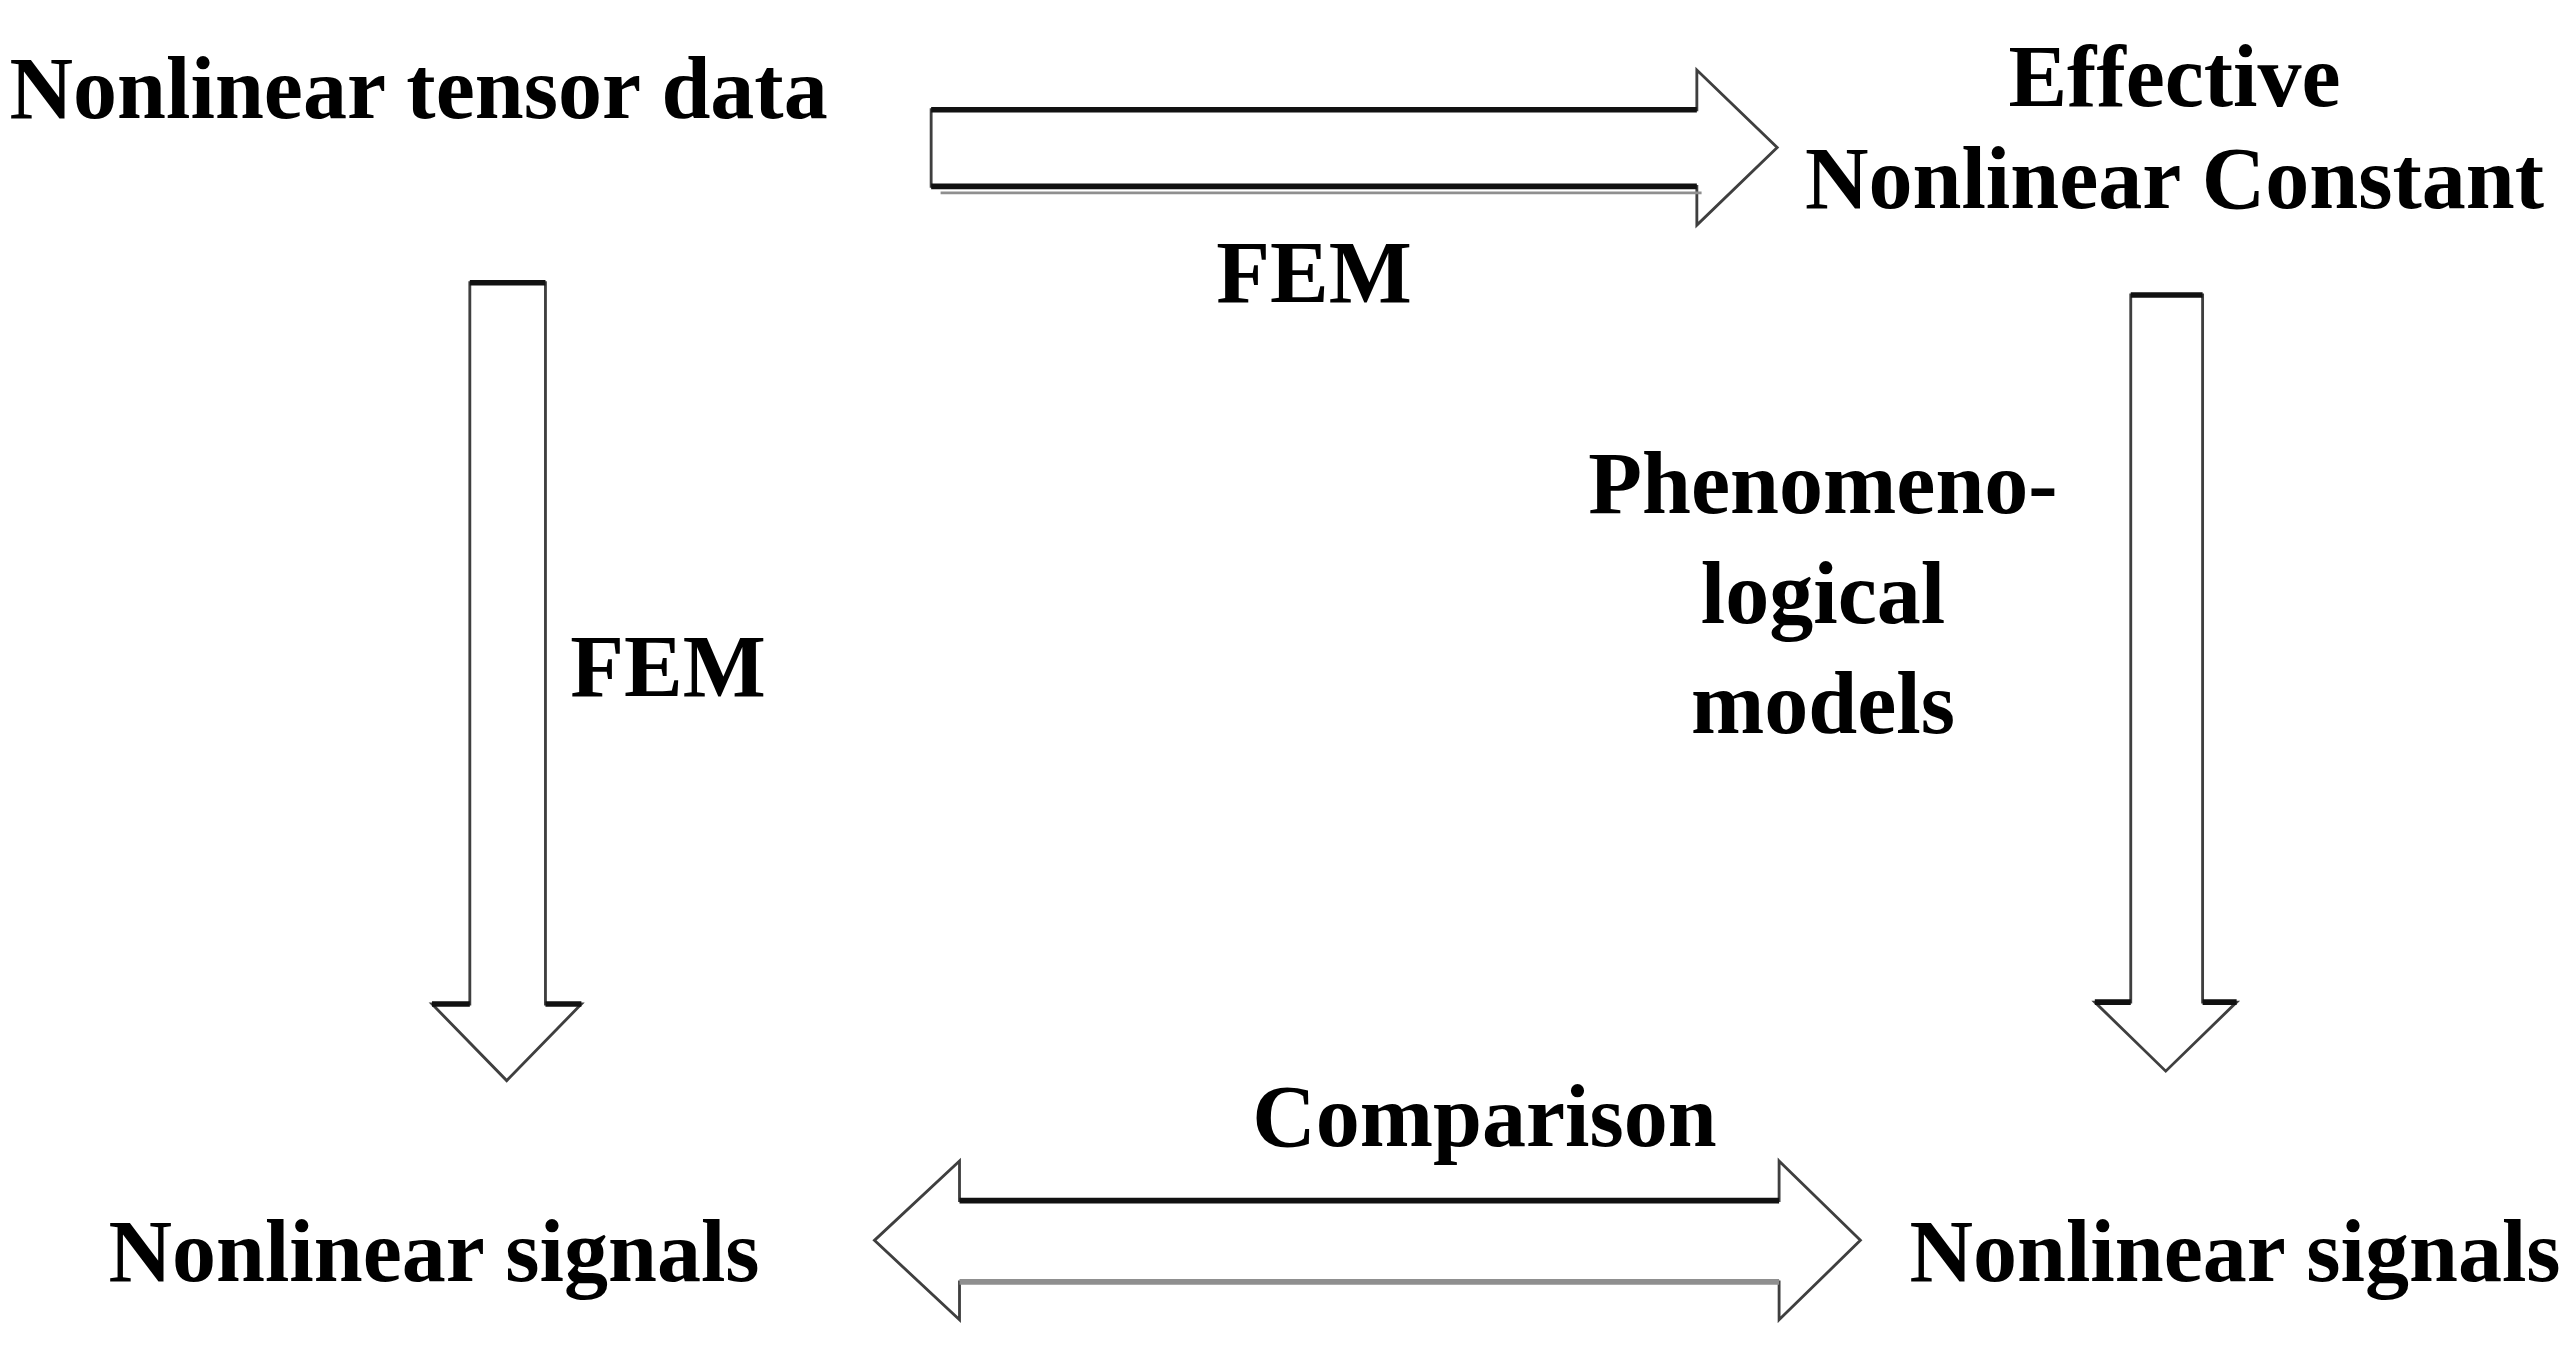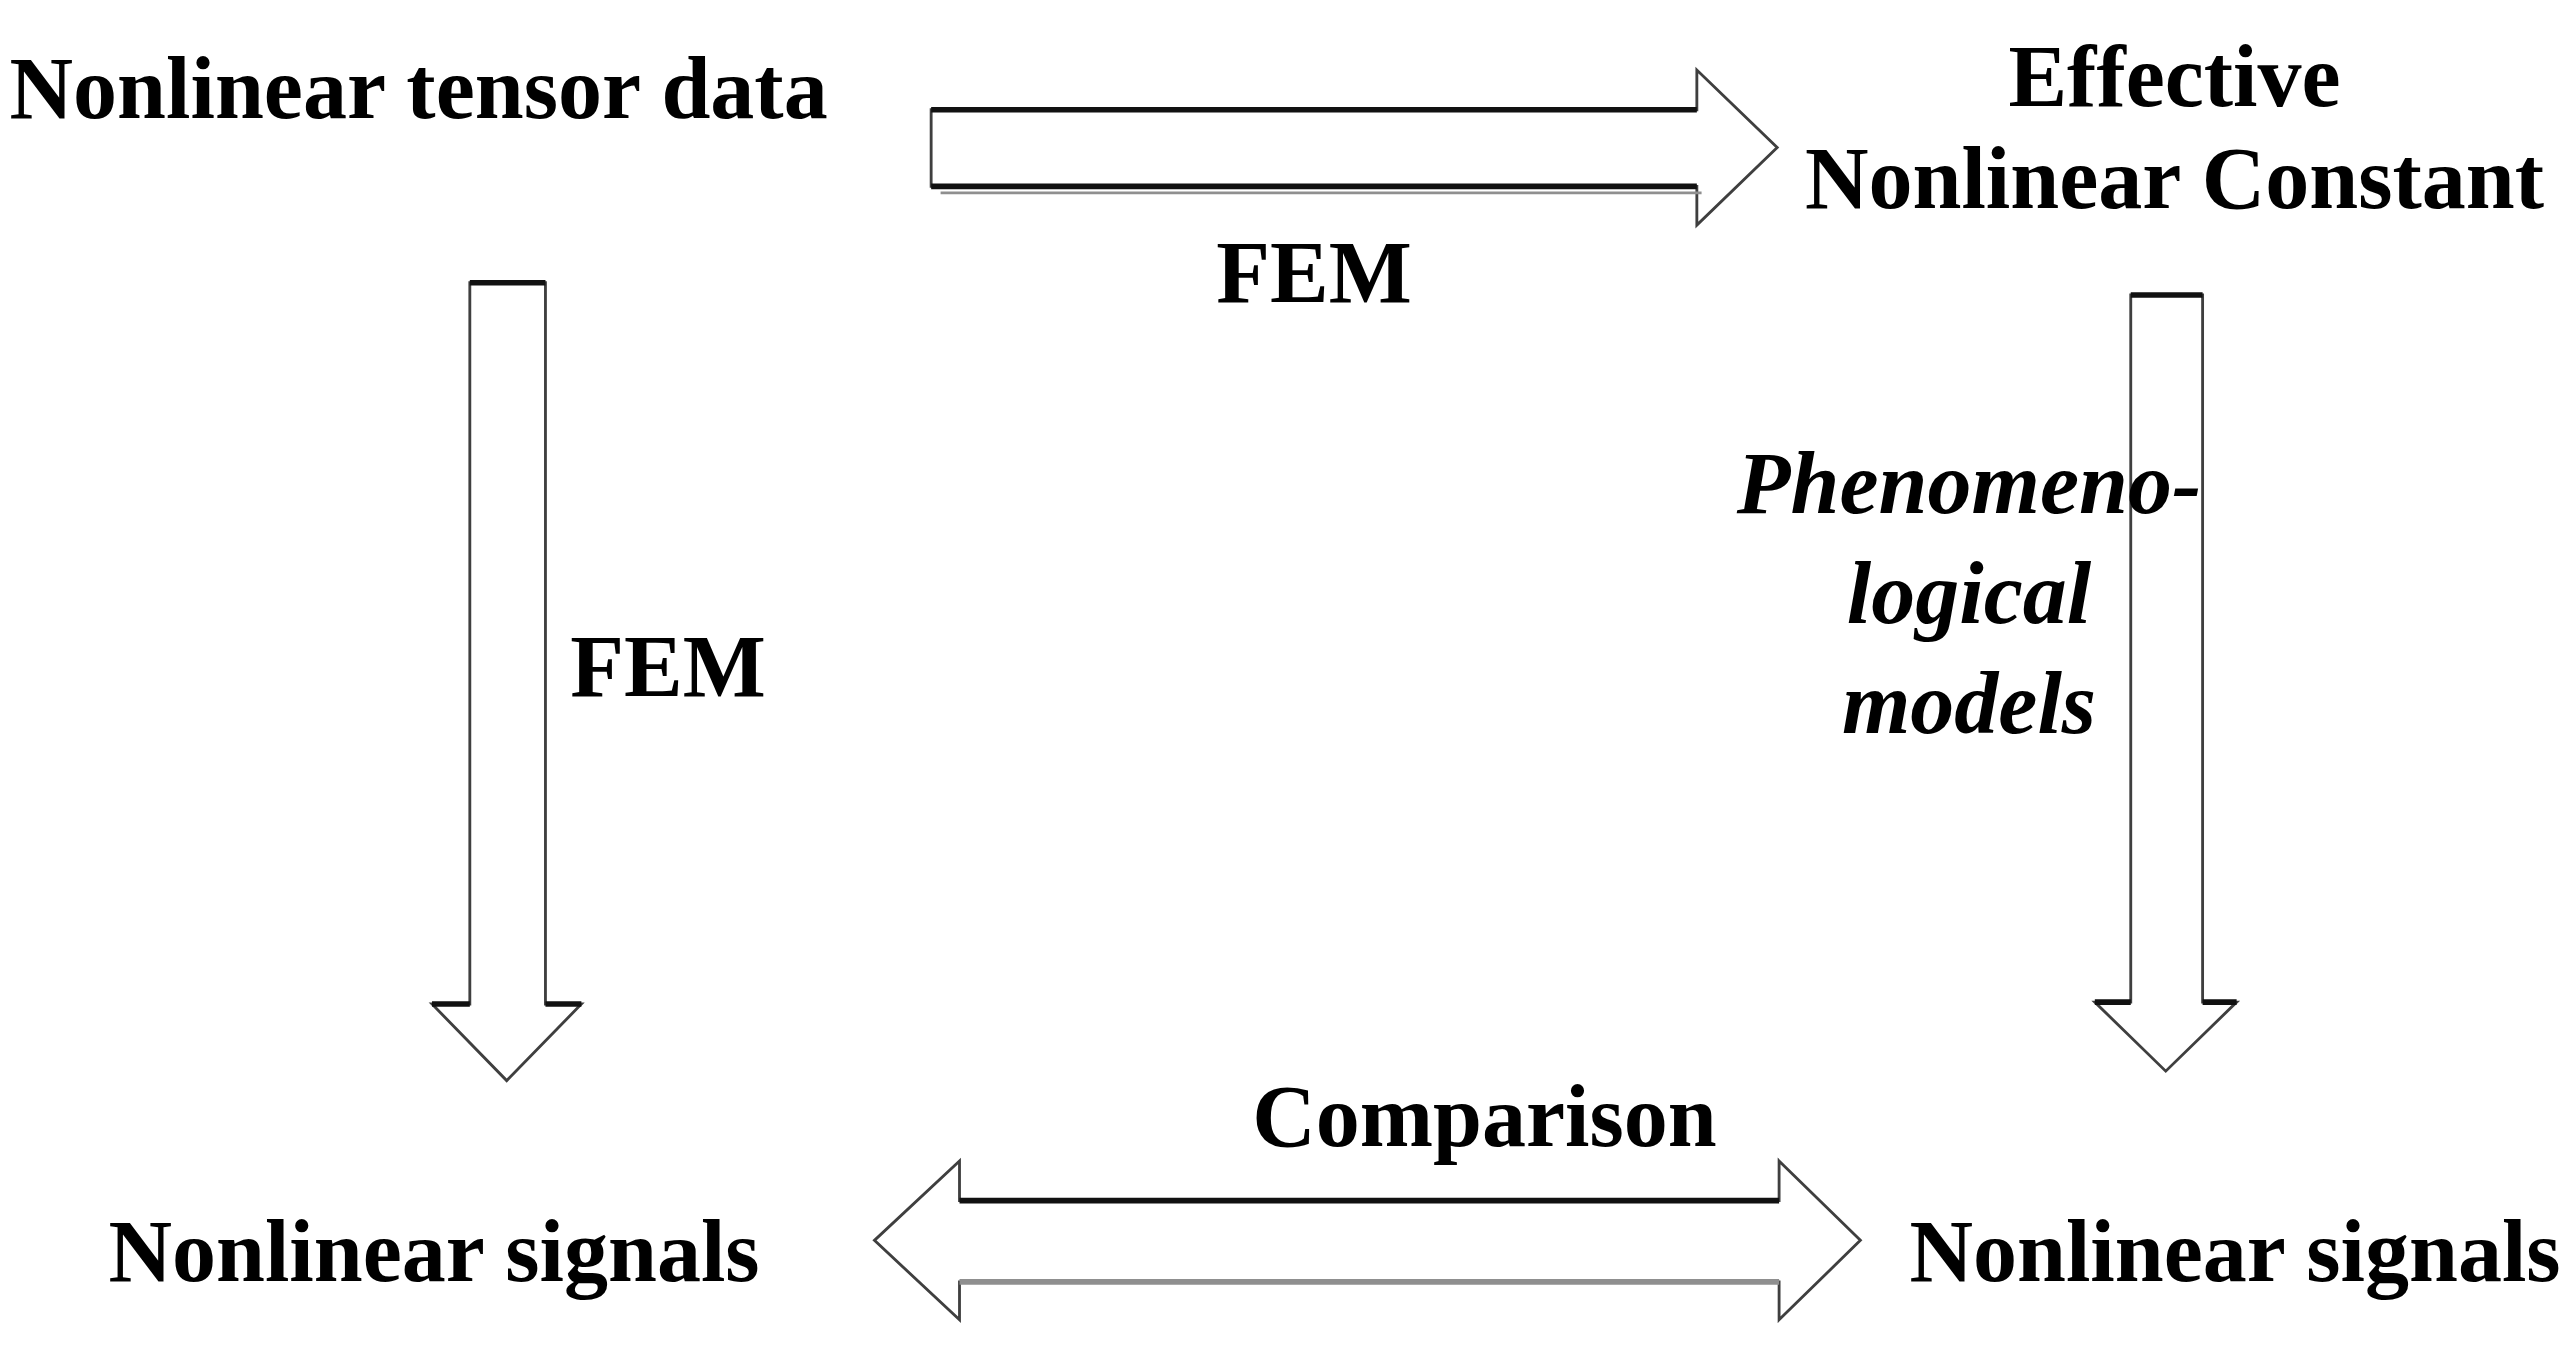--- a/index.html
+++ b/index.html
@@ -35,21 +35,21 @@
     white-space: pre-line;
   }
   
   #lbl-top-left        { left: 9.5px;   top: 45px; }
   #lbl-top-right       { left: 1749px; top: 25.5px;   width: 851px; line-height: 102px; }
   #lbl-bottom-left     { left: 103px;  top: 1208px; width: 662px; }
   #lbl-bottom-right    { left: 1904px; top: 1208px; width: 662px; }
   
   #lbl-fem-top         { left: 1172px; top: 229px;  width: 284px; }
   #lbl-fem-left        { left: 526px;  top: 623px;  width: 284px; }
-  #lbl-phenomeno       { left: 1638px; top: 429px;  width: 662px; line-height: 110px; font-style: italic; }
+  #lbl-phenomeno       { left: 1492px; top: 429px;  width: 662px; line-height: 110px; }
   #lbl-comparison      { left: 1201px; top: 1056px; width: 567px; margin-top: 17px; }
 </style>
 </head>
 <body>
 
 <div id="canvas">
 
   <svg id="arrow-layer" viewBox="0 0 2725 1430" xmlns="http://www.w3.org/2000/svg">
 
     <g fill="#ffffff" stroke-width="3" stroke-linejoin="miter" stroke="#3f3f3f">

